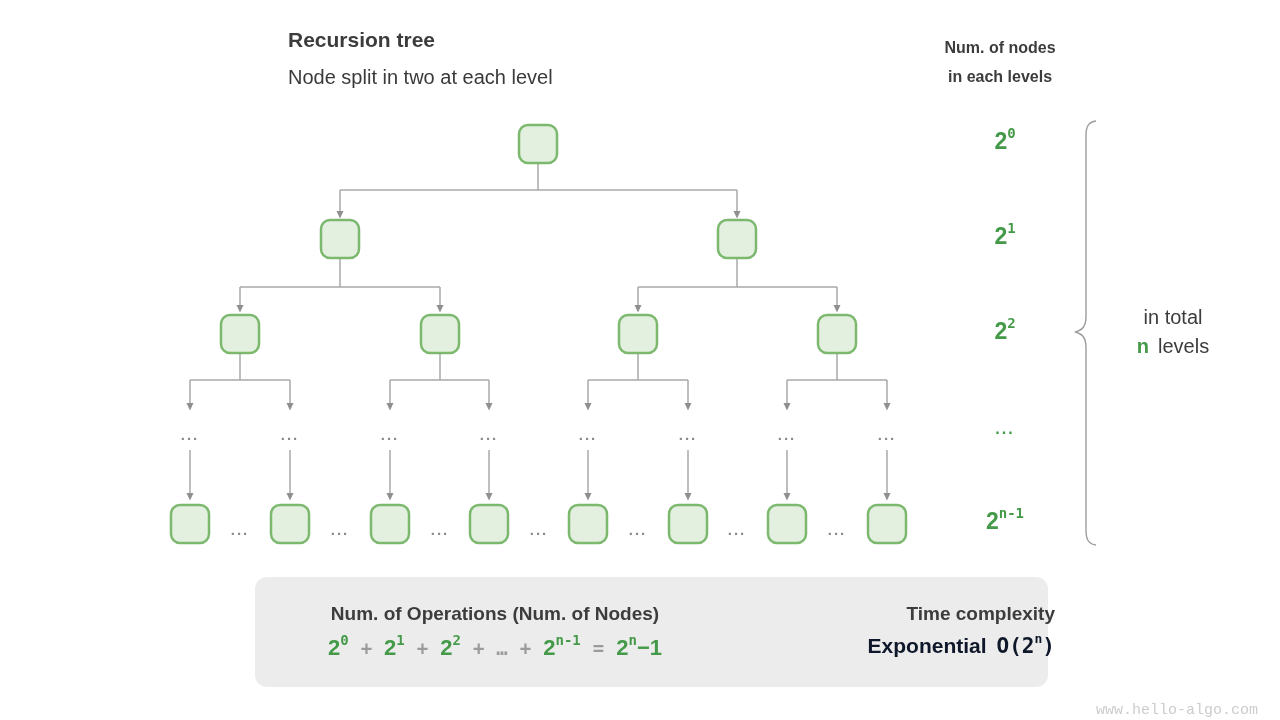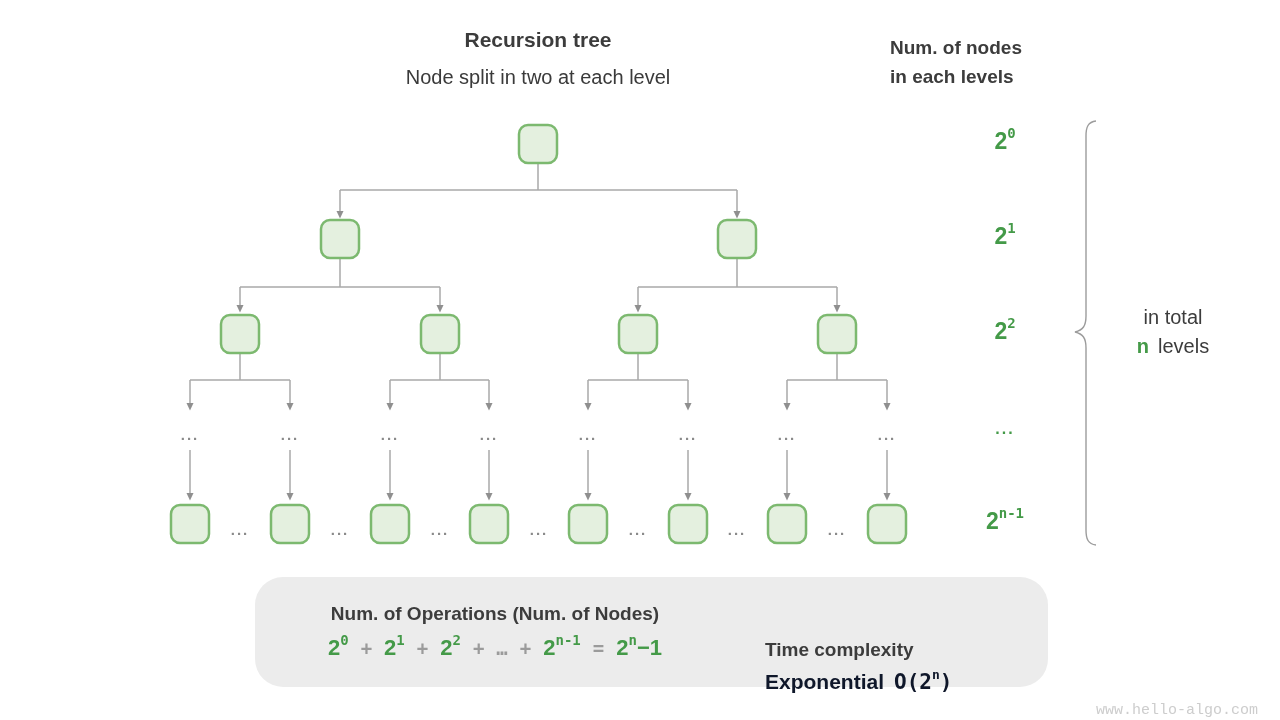--- a/index.html
+++ b/index.html
@@ -4,25 +4,25 @@
 <style>
   * { margin:0; padding:0; box-sizing:border-box; }
   body { background:#fff; }
   .canvas {
     position:relative; width:1280px; height:720px; background:#ffffff;
     font-family:"Liberation Sans", sans-serif; overflow:hidden;
   }
   .abs { position:absolute; }
 
   
-  .title-block { left:288px; top:28px; width:500px; text-align:center; color:#3c3c3c; }
+  .title-block { left:288px; top:28px; width:500px; color:#3c3c3c; }
   .title-main { font-size:21px; font-weight:bold; }
   .title-sub  { font-size:20px; font-weight:400; margin-top:14px; color:#3a3a3a; }
-  .right-header { left:890px; top:33px; width:220px; text-align:left;
-                  font-size:19px; font-weight:bold; color:#3c3c3c; line-height:29px; }
+  .right-header { left:890px; top:33px; width:220px; text-align:center;
+                  font-size:16px; font-weight:bold; color:#3c3c3c; line-height:29px; }
 
   
   svg.layer { position:absolute; left:0; top:0; }
 
   
   .lvl-label { left:962px; width:86px; text-align:center; color:#449a48;
                font-size:23px; font-weight:bold; }
   .lvl-label sup, .pow sup {
     font-family:"DejaVu Sans Mono", monospace; font-size:14px; font-weight:bold;
     position:relative; top:-2px; letter-spacing:0;
@@ -30,23 +30,23 @@
   .lvl-dots { left:962px; width:86px; text-align:center; color:#449a48;
               font-size:16px; font-weight:bold; letter-spacing:2px; }
 
   
   .brace-label { left:1098px; top:303px; width:150px; text-align:center;
                  font-size:20px; color:#3c3c3c; line-height:29px; }
   .brace-label .n { color:#449a48; font-weight:bold; margin-right:9px; }
 
   
   .summary-box { left:255px; top:577px; width:793px; height:110px;
-                 background:#ececec; border-radius:28px; }
+                 background:#ececec; border-radius:12px; }
   .sum-col-left  { position:absolute; left:20px;  top:0; width:440px; text-align:center; }
-  .sum-col-right { position:absolute; left:510px; top:0; width:290px; text-align:left;margin-top:36px; }
+  .sum-col-right { position:absolute; left:510px; top:0; width:290px; text-align:right; }
   .sum-title { margin-top:26px; font-size:19px; font-weight:bold; color:#3c3c3c; }
   .formula { margin-top:9px; display:flex; justify-content:center; align-items:baseline;
              gap:12px; color:#449a48; font-weight:bold; font-size:22px; }
   .formula .op { color:#9b9b9b; font-size:19px; font-family:"DejaVu Sans Mono", monospace; }
   .complexity { margin-top:8px; font-size:21px; font-weight:bold; color:#0f172a; }
   .complexity .oh { font-family:"DejaVu Sans Mono", monospace; margin-left:10px; }
   .complexity .oh sup { font-family:"DejaVu Sans Mono", monospace; font-size:13px;
                         position:relative; top:-2px; }
 
   

